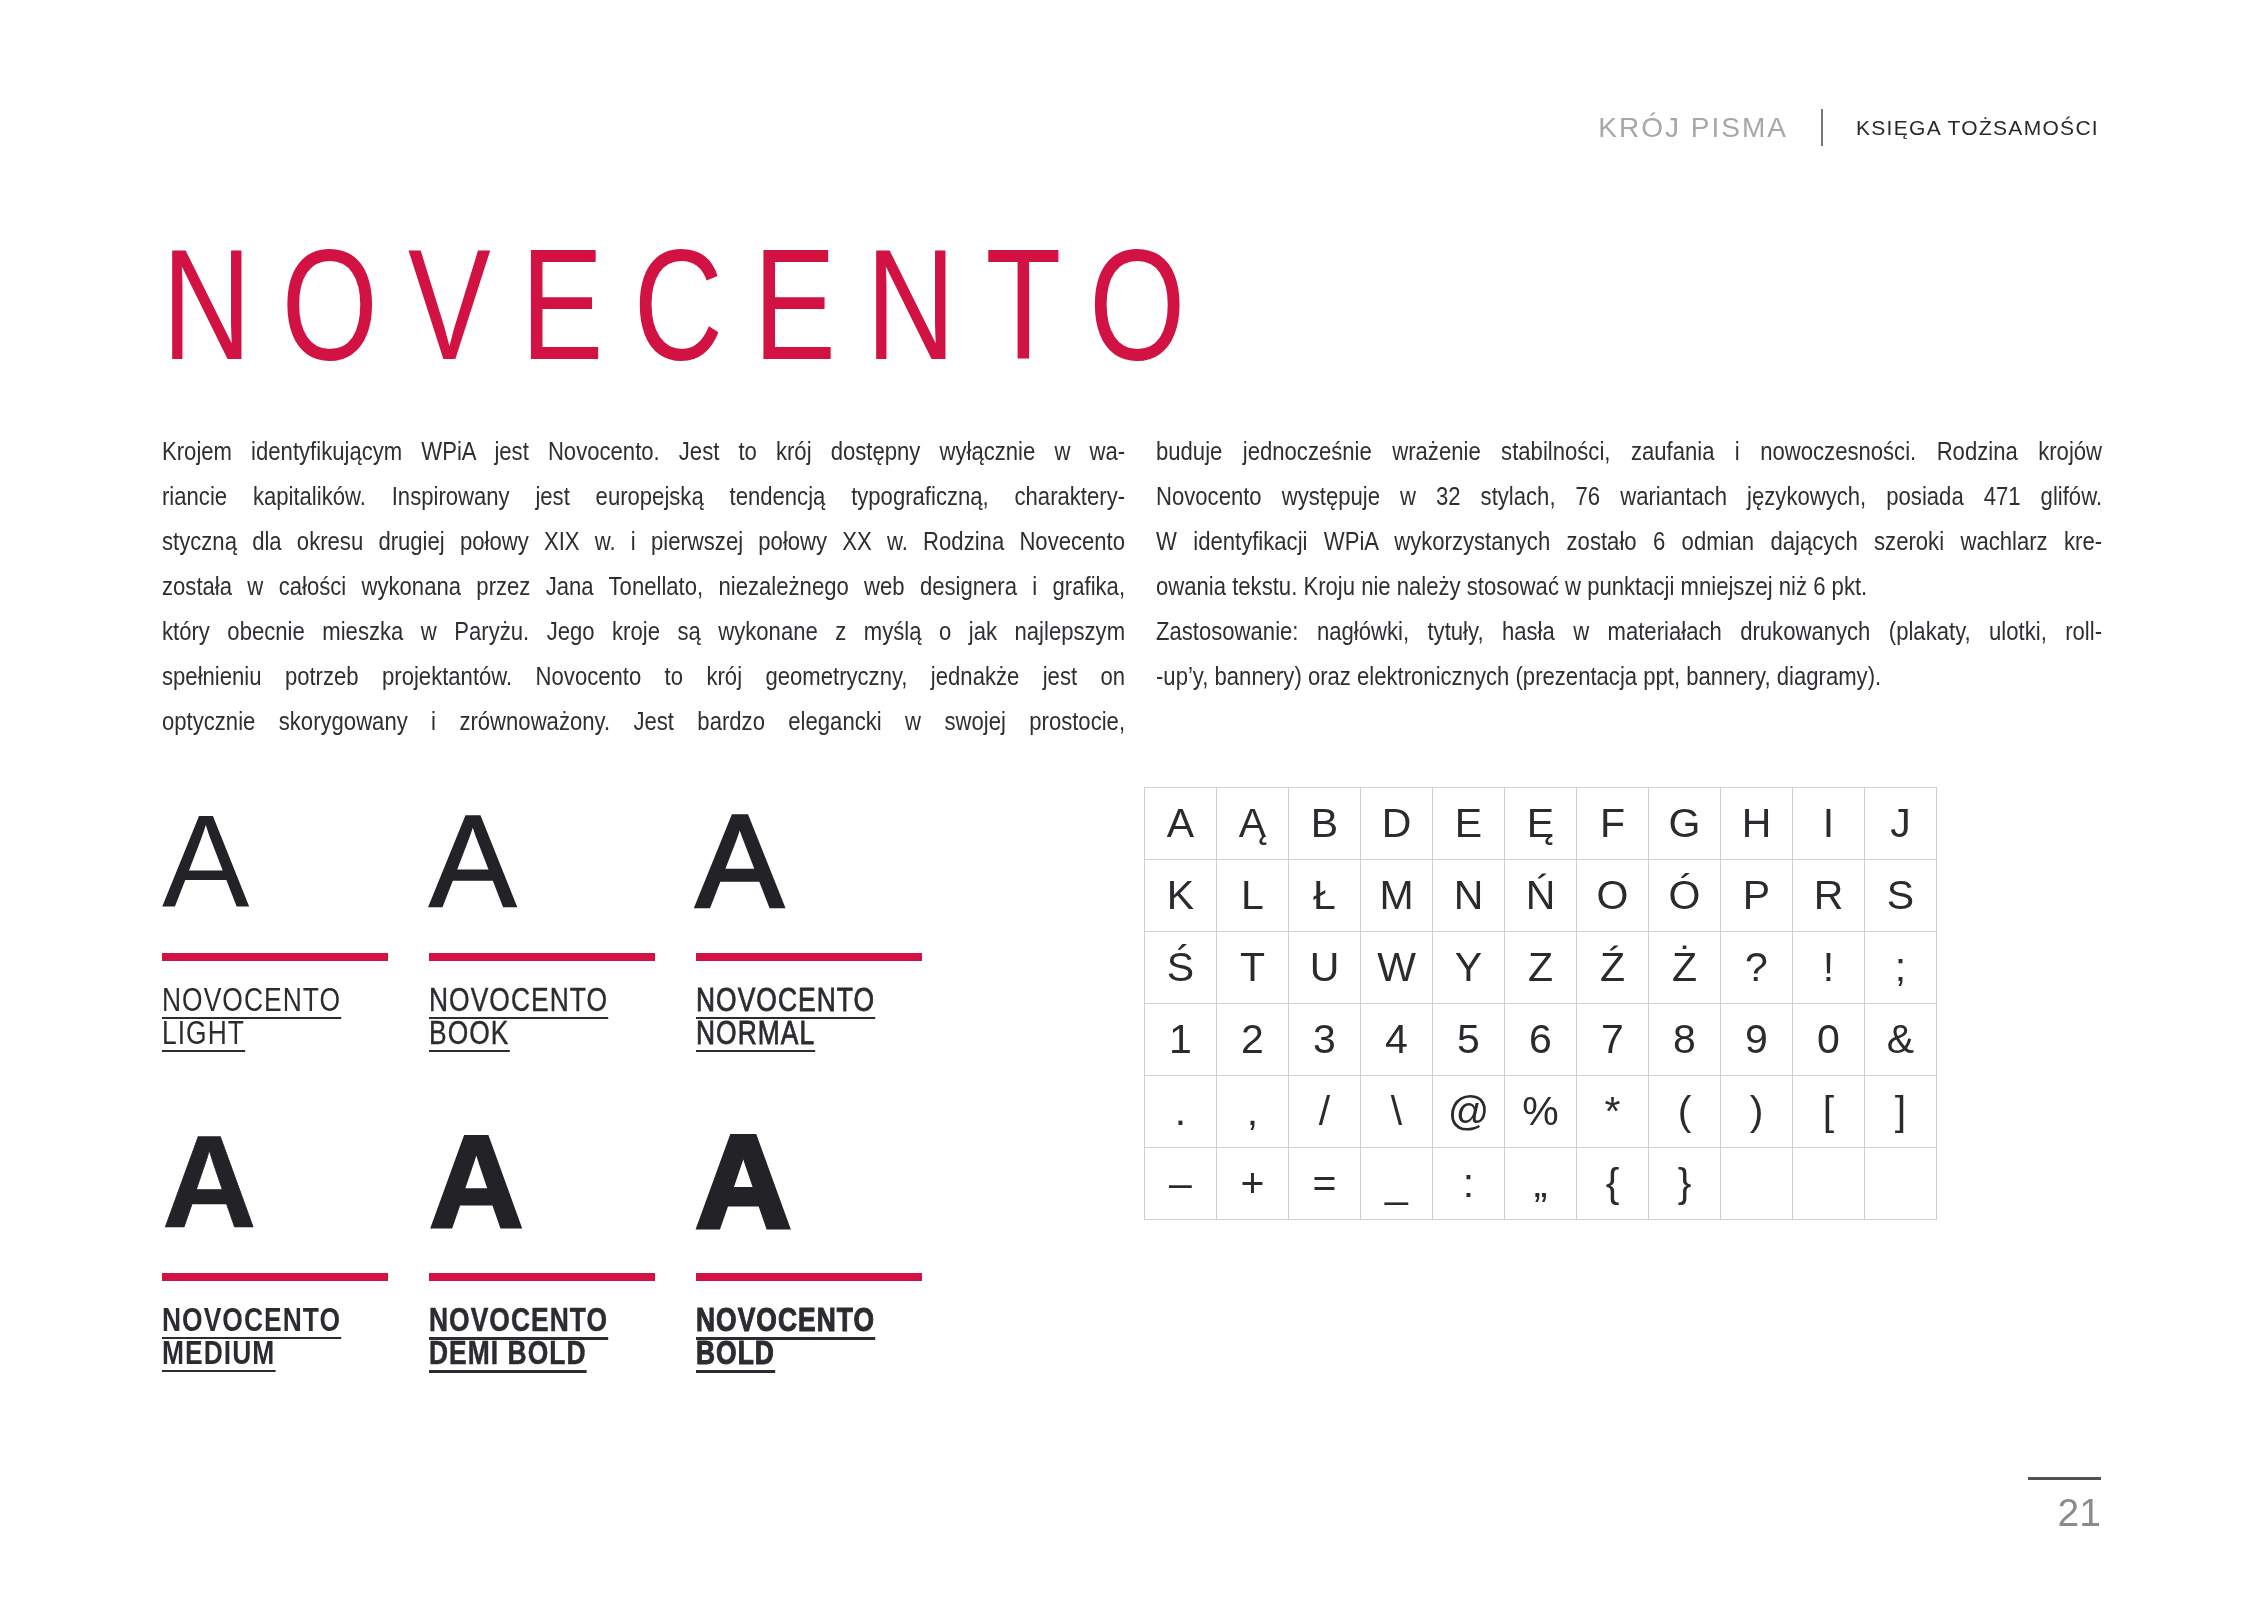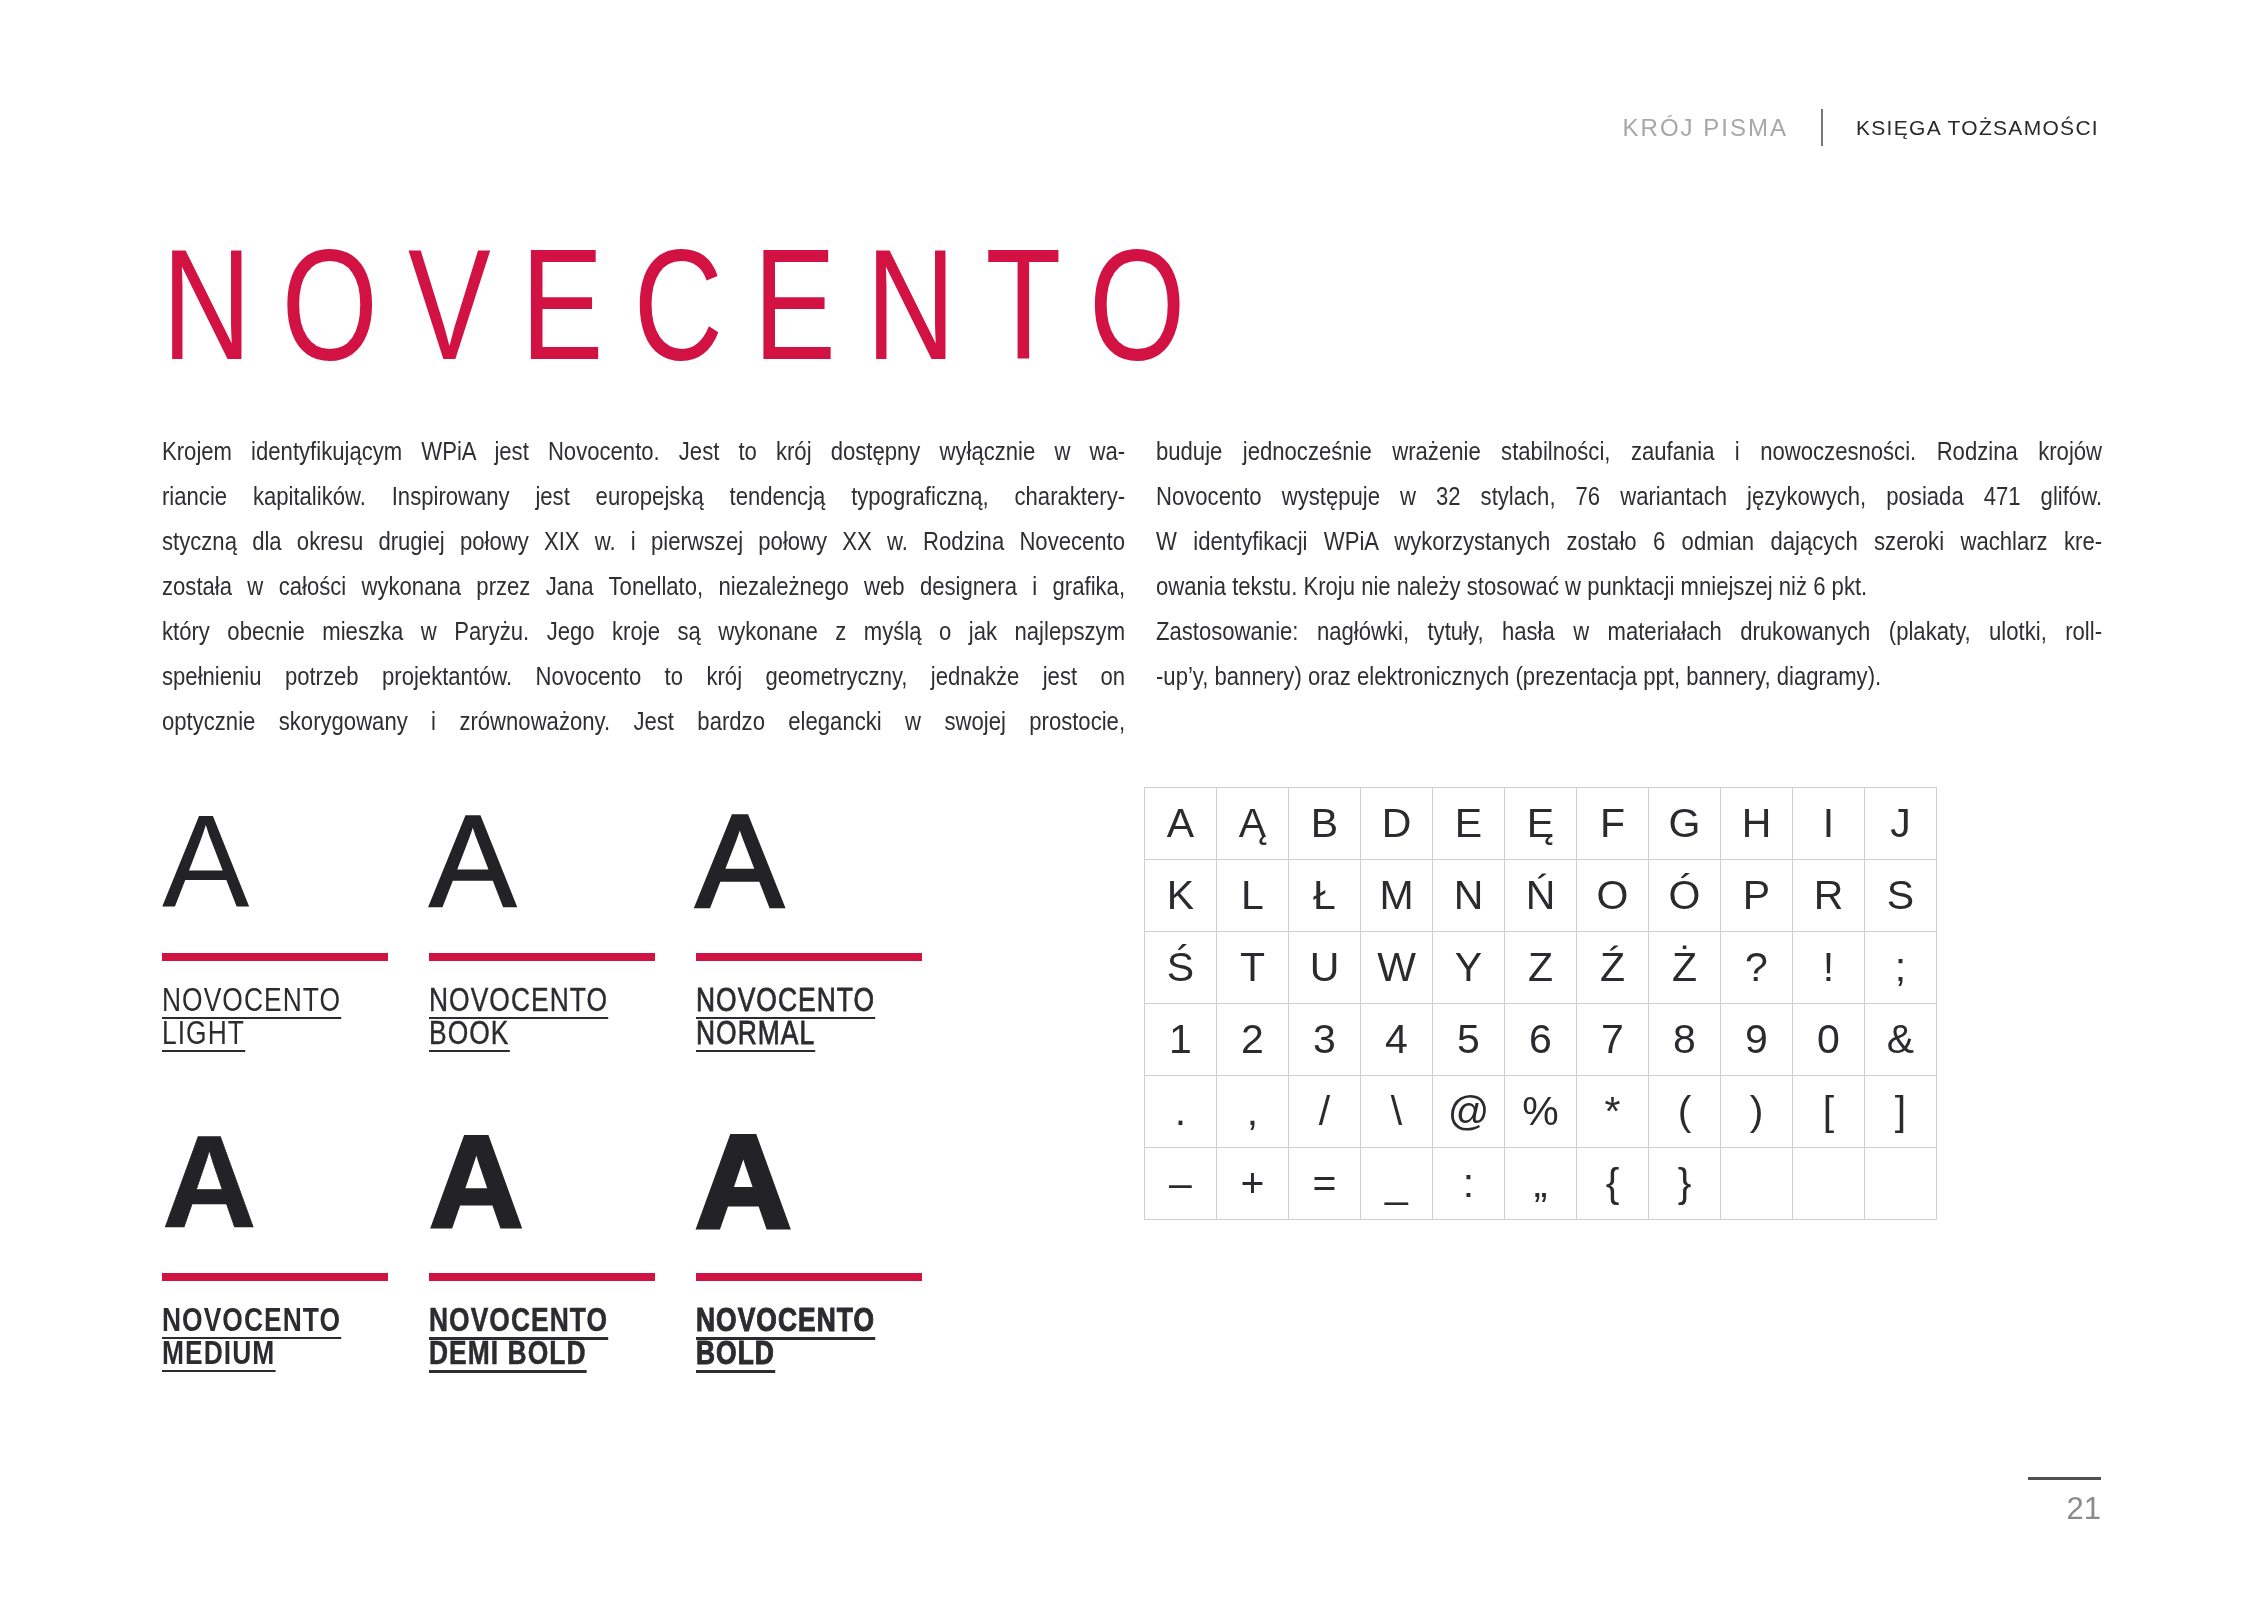--- a/index.html
+++ b/index.html
@@ -1,21 +1,21 @@
 <!DOCTYPE html>
 <html style="font-size:10.5px"><head>
 <meta charset="utf-8">
 <style>
   html,body{margin:0;padding:0;background:#ffffff;}
   body{font-family:"Liberation Sans", sans-serif; -webkit-font-smoothing:antialiased;}
   .page{position:relative;width:2261px;height:1622px;background:#ffffff;overflow:hidden;}
 
   
   .hdr{position:absolute;top:109px;right:162px;display:flex;align-items:center;gap:33px;}
-  .hdr-section{color:#a7a7aa;font-size:24px;letter-spacing:2px;white-space:nowrap;}
+  .hdr-section{color:#a7a7aa;font-size:28px;letter-spacing:2px;white-space:nowrap;}
   .hdr-divider{width:2px;height:37px;background:#77777a;}
   .hdr-book{color:#29282c;font-size:21px;letter-spacing:1.3px;white-space:nowrap;}
 
   
   .title{position:absolute;left:162px;top:226px;margin:0;font-size:157px;line-height:1;
          font-weight:400;letter-spacing:38px;color:#d11243;white-space:nowrap;
          transform:scaleX(.79);transform-origin:0 0;}
 
   
   .col{position:absolute;top:429px;color:#2f2e33;font-size:26px;line-height:45px;
@@ -53,21 +53,21 @@
   .w6 .lab-line span{border-bottom-width:3.9px;}
 
   
   .glyphs{position:absolute;left:1144px;top:787px;border-collapse:collapse;}
   .glyphs td{width:71px;height:71px;border:1.3px solid #cfcfd1;text-align:center;
              vertical-align:middle;font-size:41px;font-weight:400;color:#2b2b2f;padding:0;}
 
   
   .foot-rule{position:absolute;left:2028px;top:1477px;width:73px;height:2.6px;background:#515154;}
   .pagenum{position:absolute;left:2028px;top:1491px;width:73px;text-align:right;
-           font-size:31px;color:#8b8b8e;}
+           font-size:39px;color:#8b8b8e;}
 </style>
 </head>
 <body>
 
 <div class="page">
 
   <header class="hdr">
     <span class="hdr-section">KRÓJ PISMA</span>
     <span class="hdr-divider"></span>
     <span class="hdr-book">KSIĘGA TOŻSAMOŚCI</span>

